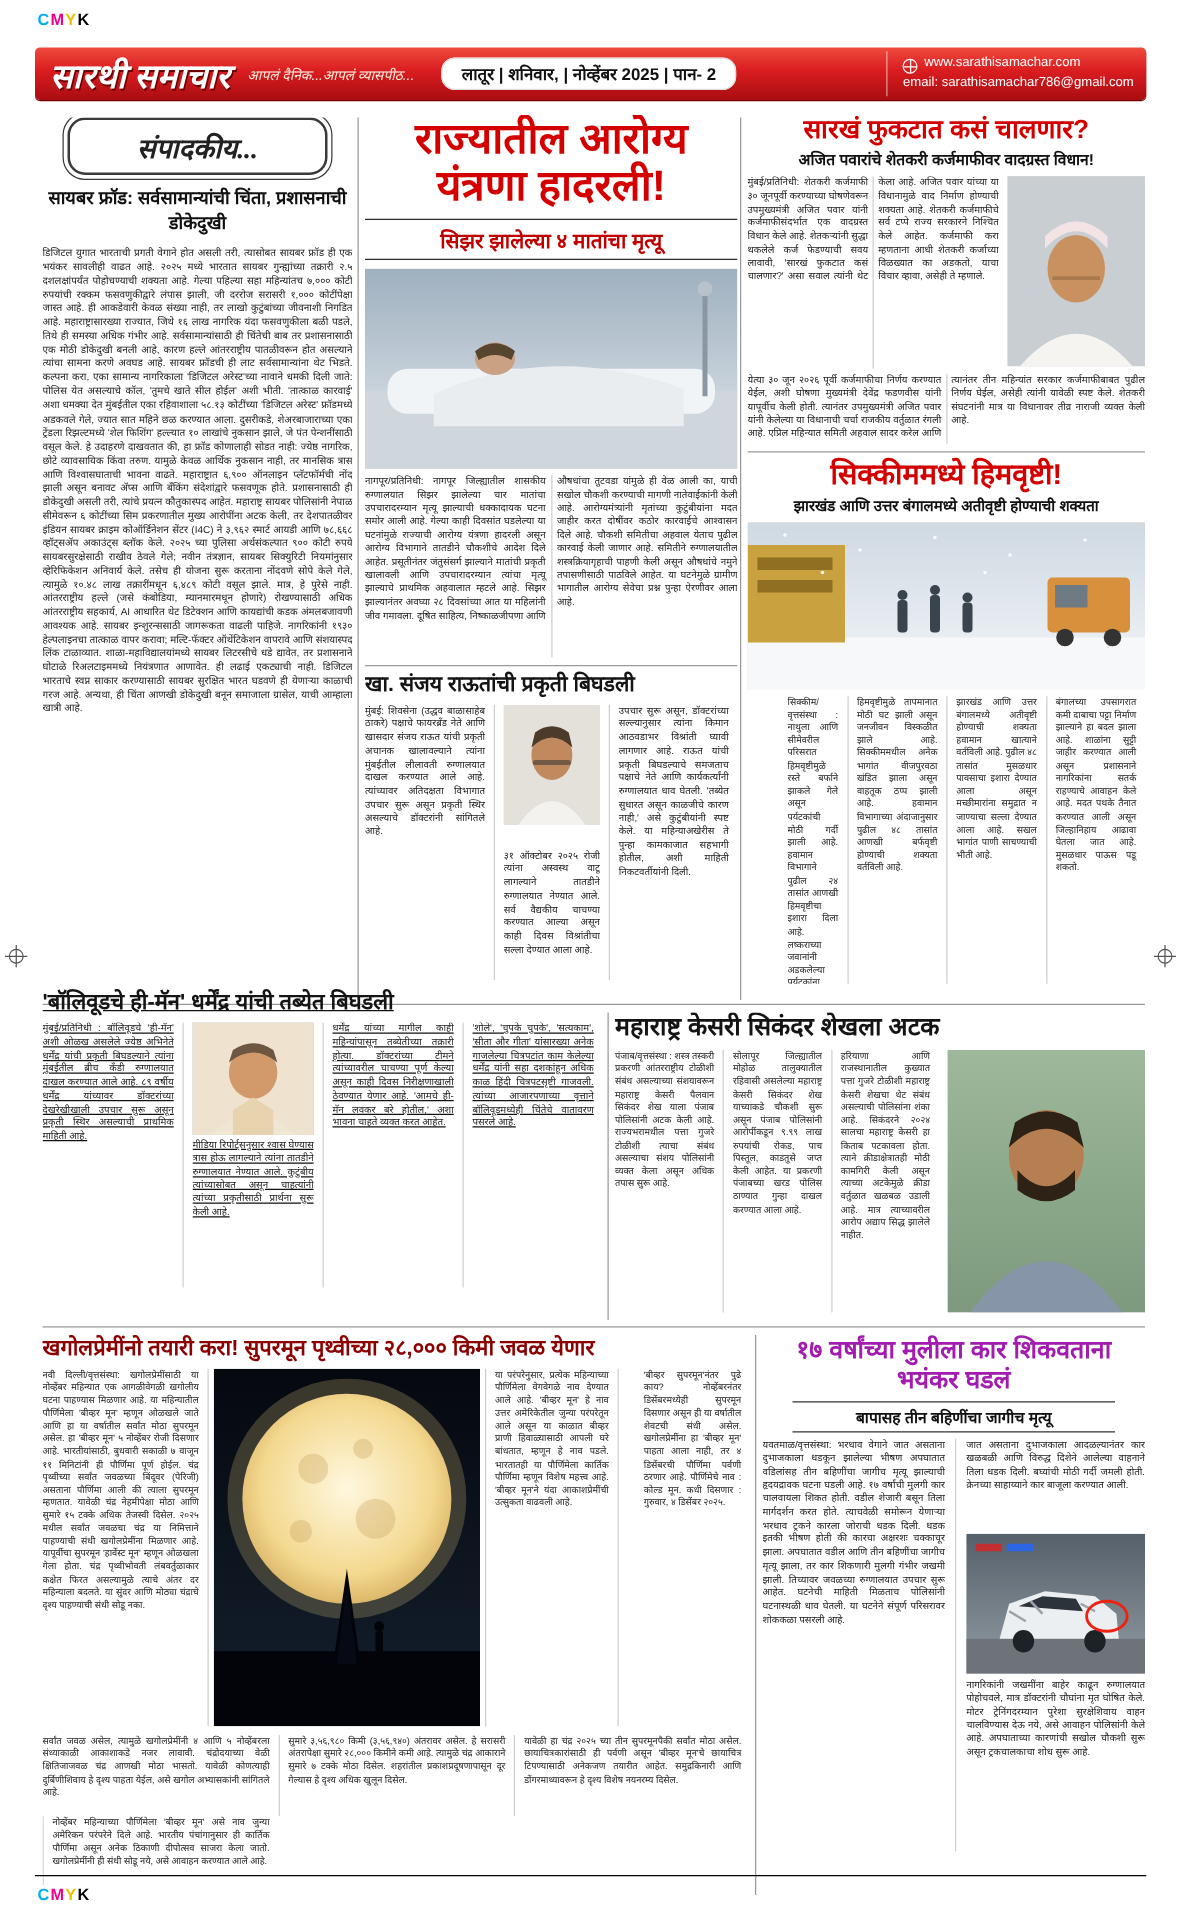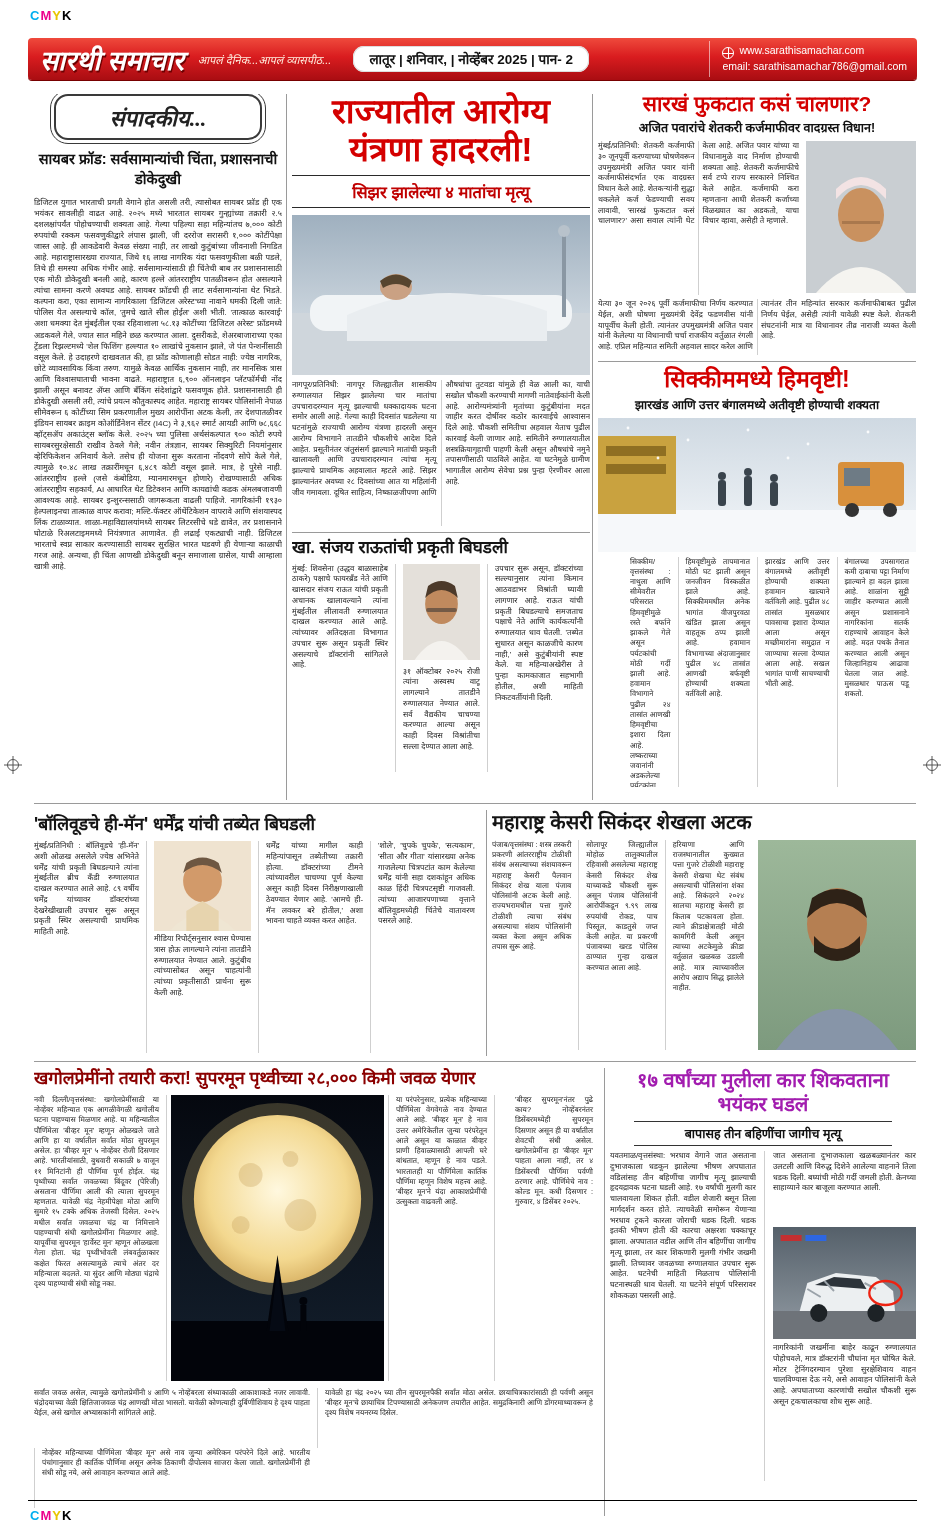--- a/index.html
+++ b/index.html
@@ -125,21 +125,21 @@
       <div class="gcol">
         <div class="photo" style="width:100%;height:96px;">
           <svg viewBox="0 0 80 96" preserveAspectRatio="none">
             <rect width="80" height="96" fill="#e4e0da"></rect>
             <ellipse cx="40" cy="40" rx="17" ry="20" fill="#c08a5e"></ellipse>
             <path d="M23 34 q17 -16 34 0 l-3 -12 q-14 -10 -28 0 z" fill="#4c3a2a"></path>
             <rect x="24" y="44" width="32" height="4" rx="2" fill="#333" opacity="0.55"></rect>
             <path d="M12 96 Q40 58 68 96 Z" fill="#f4f2ee"></path>
           </svg>
         </div>
-        <div class="bt" style="margin-top:7px;height:104px;">३१ ऑक्टोबर २०२५ रोजी त्यांना अस्वस्थ वाटू लागल्याने तातडीने रुग्णालयात नेण्यात आले. सर्व वैद्यकीय चाचण्या करण्यात आल्या असून काही दिवस विश्रांतीचा सल्ला देण्यात आला आहे.</div>
+        <div class="bt" style="margin-top:20px;height:104px;">३१ ऑक्टोबर २०२५ रोजी त्यांना अस्वस्थ वाटू लागल्याने तातडीने रुग्णालयात नेण्यात आले. सर्व वैद्यकीय चाचण्या करण्यात आल्या असून काही दिवस विश्रांतीचा सल्ला देण्यात आला आहे.</div>
       </div>
       <div class="gcol bt">उपचार सुरू असून, डॉक्टरांच्या सल्ल्यानुसार त्यांना किमान आठवडाभर विश्रांती घ्यावी लागणार आहे. राऊत यांची प्रकृती बिघडल्याचे समजताच पक्षाचे नेते आणि कार्यकर्त्यांनी रुग्णालयात धाव घेतली. 'तब्येत सुधारत असून काळजीचे कारण नाही,' असे कुटुंबीयांनी स्पष्ट केले. या महिन्याअखेरीस ते पुन्हा कामकाजात सहभागी होतील, अशी माहिती निकटवर्तीयांनी दिली.</div>
     </div>
   </div>
 
   <div class="vl" style="left:592px;top:94px;height:706px;"></div>
 
   <div class="abs" style="left:598px;top:92px;width:318px;height:710px;overflow:hidden;">
     <div class="h-red-med" style="text-align:center;">सारखं फुकटात कसं चालणार?</div>
     <div class="h-sub">अजित पवारांचे शेतकरी कर्जमाफीवर वादग्रस्त विधान!</div>
@@ -199,21 +199,21 @@
     <div class="grid" style="grid-template-columns:repeat(4,1fr);margin-top:5px;height:230px;">
       <div class="gcol bt" style="font-size:7.4px;margin-left:32px;">सिक्कीम/वृत्तसंस्था : नाथुला आणि सीमेवरील परिसरात हिमवृष्टीमुळे रस्ते बर्फाने झाकले गेले असून पर्यटकांची मोठी गर्दी झाली आहे. हवामान विभागाने पुढील २४ तासांत आणखी हिमवृष्टीचा इशारा दिला आहे. लष्कराच्या जवानांनी अडकलेल्या पर्यटकांना सुरक्षित स्थळी हलविले आहे.</div>
       <div class="gcol bt" style="font-size:7.4px;">हिमवृष्टीमुळे तापमानात मोठी घट झाली असून जनजीवन विस्कळीत झाले आहे. सिक्कीममधील अनेक भागांत वीजपुरवठा खंडित झाला असून वाहतूक ठप्प झाली आहे. हवामान विभागाच्या अंदाजानुसार पुढील ४८ तासांत आणखी बर्फवृष्टी होण्याची शक्यता वर्तविली आहे.</div>
       <div class="gcol bt" style="font-size:7.4px;">झारखंड आणि उत्तर बंगालमध्ये अतीवृष्टी होण्याची शक्यता हवामान खात्याने वर्तविली आहे. पुढील ४८ तासांत मुसळधार पावसाचा इशारा देण्यात आला असून मच्छीमारांना समुद्रात न जाण्याचा सल्ला देण्यात आला आहे. सखल भागांत पाणी साचण्याची भीती आहे.</div>
       <div class="gcol bt" style="font-size:7.4px;">बंगालच्या उपसागरात कमी दाबाचा पट्टा निर्माण झाल्याने हा बदल झाला आहे. शाळांना सुट्टी जाहीर करण्यात आली असून प्रशासनाने नागरिकांना सतर्क राहण्याचे आवाहन केले आहे. मदत पथके तैनात करण्यात आली असून जिल्हानिहाय आढावा घेतला जात आहे. मुसळधार पाऊस पडू शकतो.</div>
     </div>
   </div>
 
   <div class="hl" style="left:34px;top:803px;width:882px;"></div>
 
-  <div class="abs" style="left:34px;top:814px;width:448px;height:248px;overflow:hidden;">
+  <div class="abs" style="left:34px;top:791px;width:448px;height:248px;overflow:hidden;text-decoration:underline;">
     <div class="h-black" style="font-size:17.5px;">'बॉलिवूडचे ही-मॅन' धर्मेंद्र यांची तब्येत बिघडली</div>
     <div class="grid" style="grid-template-columns:repeat(4,1fr);margin-top:6px;height:212px;">
       <div class="gcol bt">मुंबई/प्रतिनिधी : बॉलिवूडचे 'ही-मॅन' अशी ओळख असलेले ज्येष्ठ अभिनेते धर्मेंद्र यांची प्रकृती बिघडल्याने त्यांना मुंबईतील ब्रीच कँडी रुग्णालयात दाखल करण्यात आले आहे. ८९ वर्षीय धर्मेंद्र यांच्यावर डॉक्टरांच्या देखरेखीखाली उपचार सुरू असून प्रकृती स्थिर असल्याची प्राथमिक माहिती आहे.</div>
       <div class="gcol">
         <div class="photo" style="width:100%;height:90px;">
           <svg viewBox="0 0 90 90" preserveAspectRatio="none">
             <rect width="90" height="90" fill="#efe3d0"></rect>
             <ellipse cx="45" cy="40" rx="18" ry="21" fill="#d29a6a"></ellipse>
             <path d="M27 32 q18 -16 36 0 l-3 -10 q-15 -11 -30 0 z" fill="#6e5742"></path>
             <path d="M14 90 Q45 56 76 90 Z" fill="#efe6d3"></path>
@@ -288,36 +288,37 @@
             <polygon points="96,236 118,236 107,160" fill="#02040a"></polygon>
             <polygon points="99,236 115,236 107,172" fill="#050a14"></polygon>
             <rect x="130" y="210" width="6" height="26" fill="#02040a"></rect>
             <circle cx="133" cy="206" r="4" fill="#02040a"></circle>
           </svg>
         </div>
       </div>
       <div class="gcol bt" style="font-size:7.4px;">या परंपरेनुसार, प्रत्येक महिन्याच्या पौर्णिमेला वेगवेगळे नाव देण्यात आले आहे. 'बीव्हर मून' हे नाव उत्तर अमेरिकेतील जुन्या परंपरेतून आले असून या काळात बीव्हर प्राणी हिवाळ्यासाठी आपली घरे बांधतात, म्हणून हे नाव पडले. भारतातही या पौर्णिमेला कार्तिक पौर्णिमा म्हणून विशेष महत्त्व आहे. 'बीव्हर मून'ने यंदा आकाशप्रेमींची उत्सुकता वाढवली आहे.</div>
       <div class="gcol bt" style="font-size:7.4px;padding-left:20px;">'बीव्हर सुपरमून'नंतर पुढे काय? नोव्हेंबरनंतर डिसेंबरमध्येही सुपरमून दिसणार असून ही या वर्षातील शेवटची संधी असेल. खगोलप्रेमींना हा 'बीव्हर मून' पाहता आला नाही, तर ४ डिसेंबरची पौर्णिमा पर्वणी ठरणार आहे. पौर्णिमेचे नाव : कोल्ड मून. कधी दिसणार : गुरुवार, ४ डिसेंबर २०२५.</div>
     </div>
-    <div class="grid" style="grid-template-columns:repeat(2,1fr);margin-top:7px;height:120px;">
+    <div class="grid" style="grid-template-columns:repeat(3,1fr);margin-top:7px;height:120px;">
       <div class="gcol bt" style="font-size:7.4px;">सर्वांत जवळ असेल, त्यामुळे खगोलप्रेमींनी ४ आणि ५ नोव्हेंबरला संध्याकाळी आकाशाकडे नजर लावावी. चंद्रोदयाच्या वेळी क्षितिजाजवळ चंद्र आणखी मोठा भासतो. यावेळी कोणत्याही दुर्बिणीशिवाय हे दृश्य पाहता येईल, असे खगोल अभ्यासकांनी सांगितले आहे.</div>
+      <div class="gcol bt" style="font-size:7.4px;">सुमारे ३,५६,९८० किमी (३,५६,९४०) अंतरावर असेल. हे सरासरी अंतरापेक्षा सुमारे २८,००० किमीने कमी आहे. त्यामुळे चंद्र आकाराने सुमारे ७ टक्के मोठा दिसेल. शहरांतील प्रकाशप्रदूषणापासून दूर गेल्यास हे दृश्य अधिक खुलून दिसेल.</div>
       <div class="gcol bt" style="font-size:7.4px;">यावेळी हा चंद्र २०२५ च्या तीन सुपरमूनपैकी सर्वांत मोठा असेल. छायाचित्रकारांसाठी ही पर्वणी असून 'बीव्हर मून'चे छायाचित्र टिपण्यासाठी अनेकजण तयारीत आहेत. समुद्रकिनारी आणि डोंगरमाथ्यावरून हे दृश्य विशेष नयनरम्य दिसेल.</div>
       <div class="gcol bt" style="font-size:7.4px;">नोव्हेंबर महिन्याच्या पौर्णिमेला 'बीव्हर मून' असे नाव जुन्या अमेरिकन परंपरेने दिले आहे. भारतीय पंचांगानुसार ही कार्तिक पौर्णिमा असून अनेक ठिकाणी दीपोत्सव साजरा केला जातो. खगोलप्रेमींनी ही संधी सोडू नये, असे आवाहन करण्यात आले आहे.</div>
     </div>
   </div>
 
   <div class="vl" style="left:604px;top:1068px;height:448px;"></div>
 
   <div class="abs" style="left:610px;top:1068px;width:306px;height:450px;overflow:hidden;">
     <div class="h-black" style="font-size:20px;color:#a21caf;text-align:center;">१७ वर्षांच्या मुलीला कार शिकवताना भयंकर घडलं</div>
     <div style="border-top:1px solid #333;border-bottom:1px solid #333;margin:5px 24px;padding:3px 0;text-align:center;font-weight:bold;font-size:12.5px;">बापासह तीन बहिणींचा जागीच मृत्यू</div>
     <div style="display:flex;gap:8px;margin-top:4px;">
       <div class="bt" style="width:146px;height:330px;flex:none;">यवतमाळ/वृत्तसंस्था: भरधाव वेगाने जात असताना दुभाजकाला धडकून झालेल्या भीषण अपघातात वडिलांसह तीन बहिणींचा जागीच मृत्यू झाल्याची हृदयद्रावक घटना घडली आहे. १७ वर्षांची मुलगी कार चालवायला शिकत होती. वडील शेजारी बसून तिला मार्गदर्शन करत होते. त्याचवेळी समोरून येणाऱ्या भरधाव ट्रकने कारला जोराची धडक दिली. धडक इतकी भीषण होती की कारचा अक्षरशः चक्काचूर झाला. अपघातात वडील आणि तीन बहिणींचा जागीच मृत्यू झाला, तर कार शिकणारी मुलगी गंभीर जखमी झाली. तिच्यावर जवळच्या रुग्णालयात उपचार सुरू आहेत. घटनेची माहिती मिळताच पोलिसांनी घटनास्थळी धाव घेतली. या घटनेने संपूर्ण परिसरावर शोककळा पसरली आहे.</div>
       <div style="flex:1;border-left:1px solid #cfcfcf;padding-left:8px;">
-        <div class="bt" style="height:72px;">जात असताना दुभाजकाला खळबळ्यानंतर कार उलटली आणि विरुद्ध दिशेने आलेल्या वाहनाने तिला धडक दिली. बघ्यांची मोठी गर्दी जमली होती. क्रेनच्या साहाय्याने कार बाजूला करण्यात आली.</div>
+        <div class="bt" style="height:72px;">जात असताना दुभाजकाला आदळल्यानंतर कार खळबळी आणि विरुद्ध दिशेने आलेल्या वाहनाने तिला धडक दिली. बघ्यांची मोठी गर्दी जमली होती. क्रेनच्या साहाय्याने कार बाजूला करण्यात आली.</div>
         <div class="photo" style="width:100%;height:112px;margin:4px 0;">
           <svg viewBox="0 0 150 112" preserveAspectRatio="none">
             <defs>
                 <linearGradient id="cg" x1="0" y1="0" x2="0" y2="1">
                   <stop offset="0" stop-color="#55606a"></stop>
                   <stop offset="1" stop-color="#939ca4"></stop>
                 </linearGradient>
               </defs>
             <rect width="150" height="112" fill="url(#cg)"></rect>
             <rect x="8" y="8" width="22" height="6" fill="#d22" opacity="0.8"></rect>

